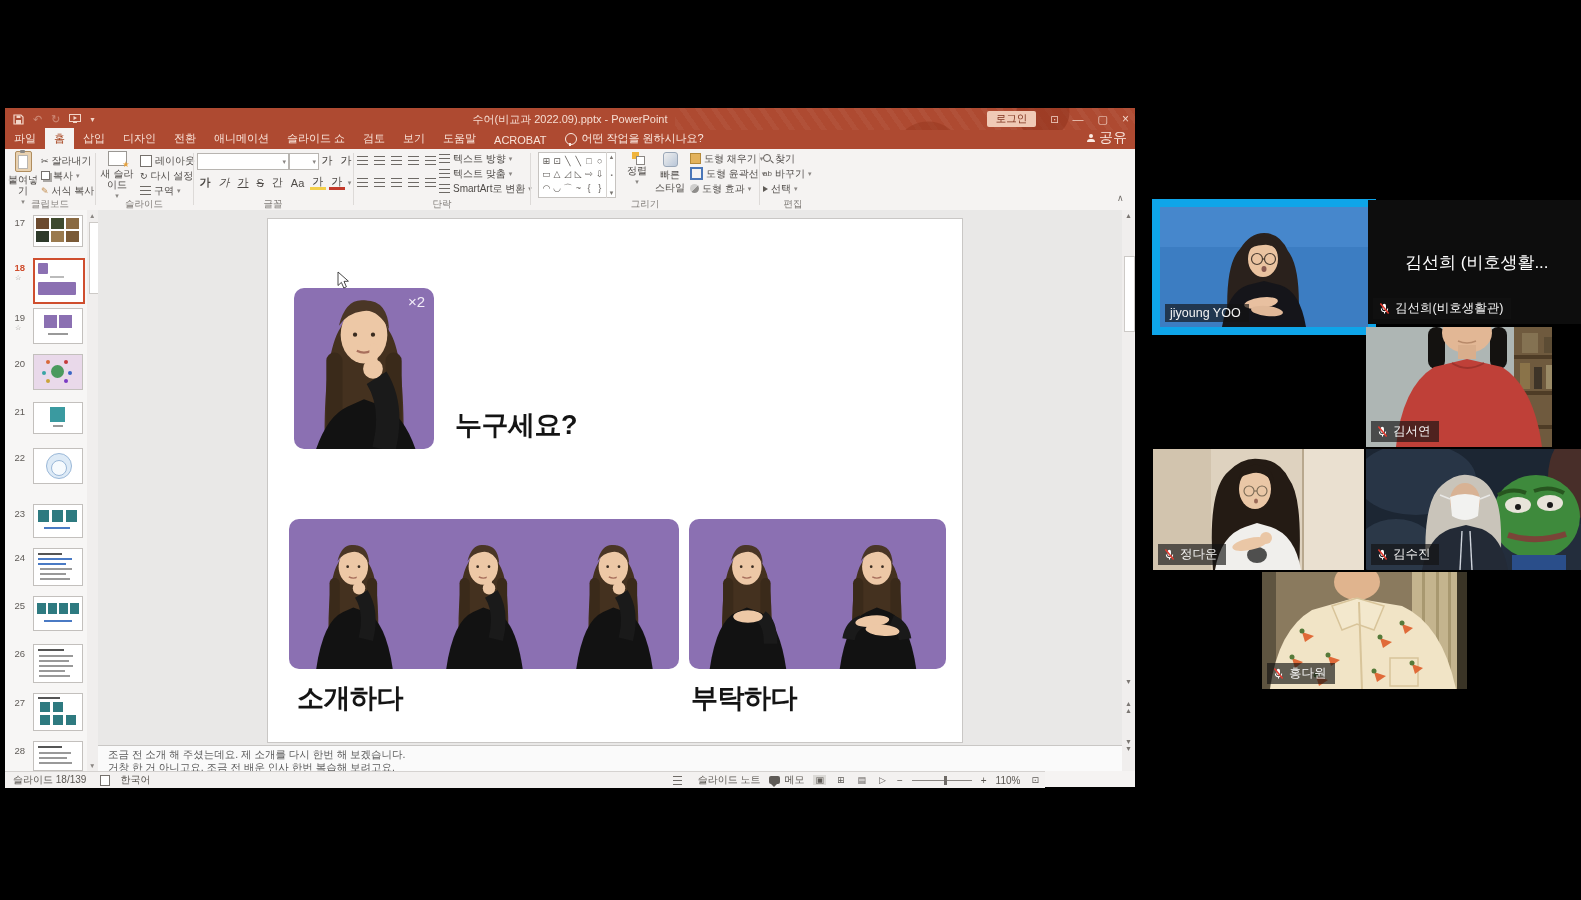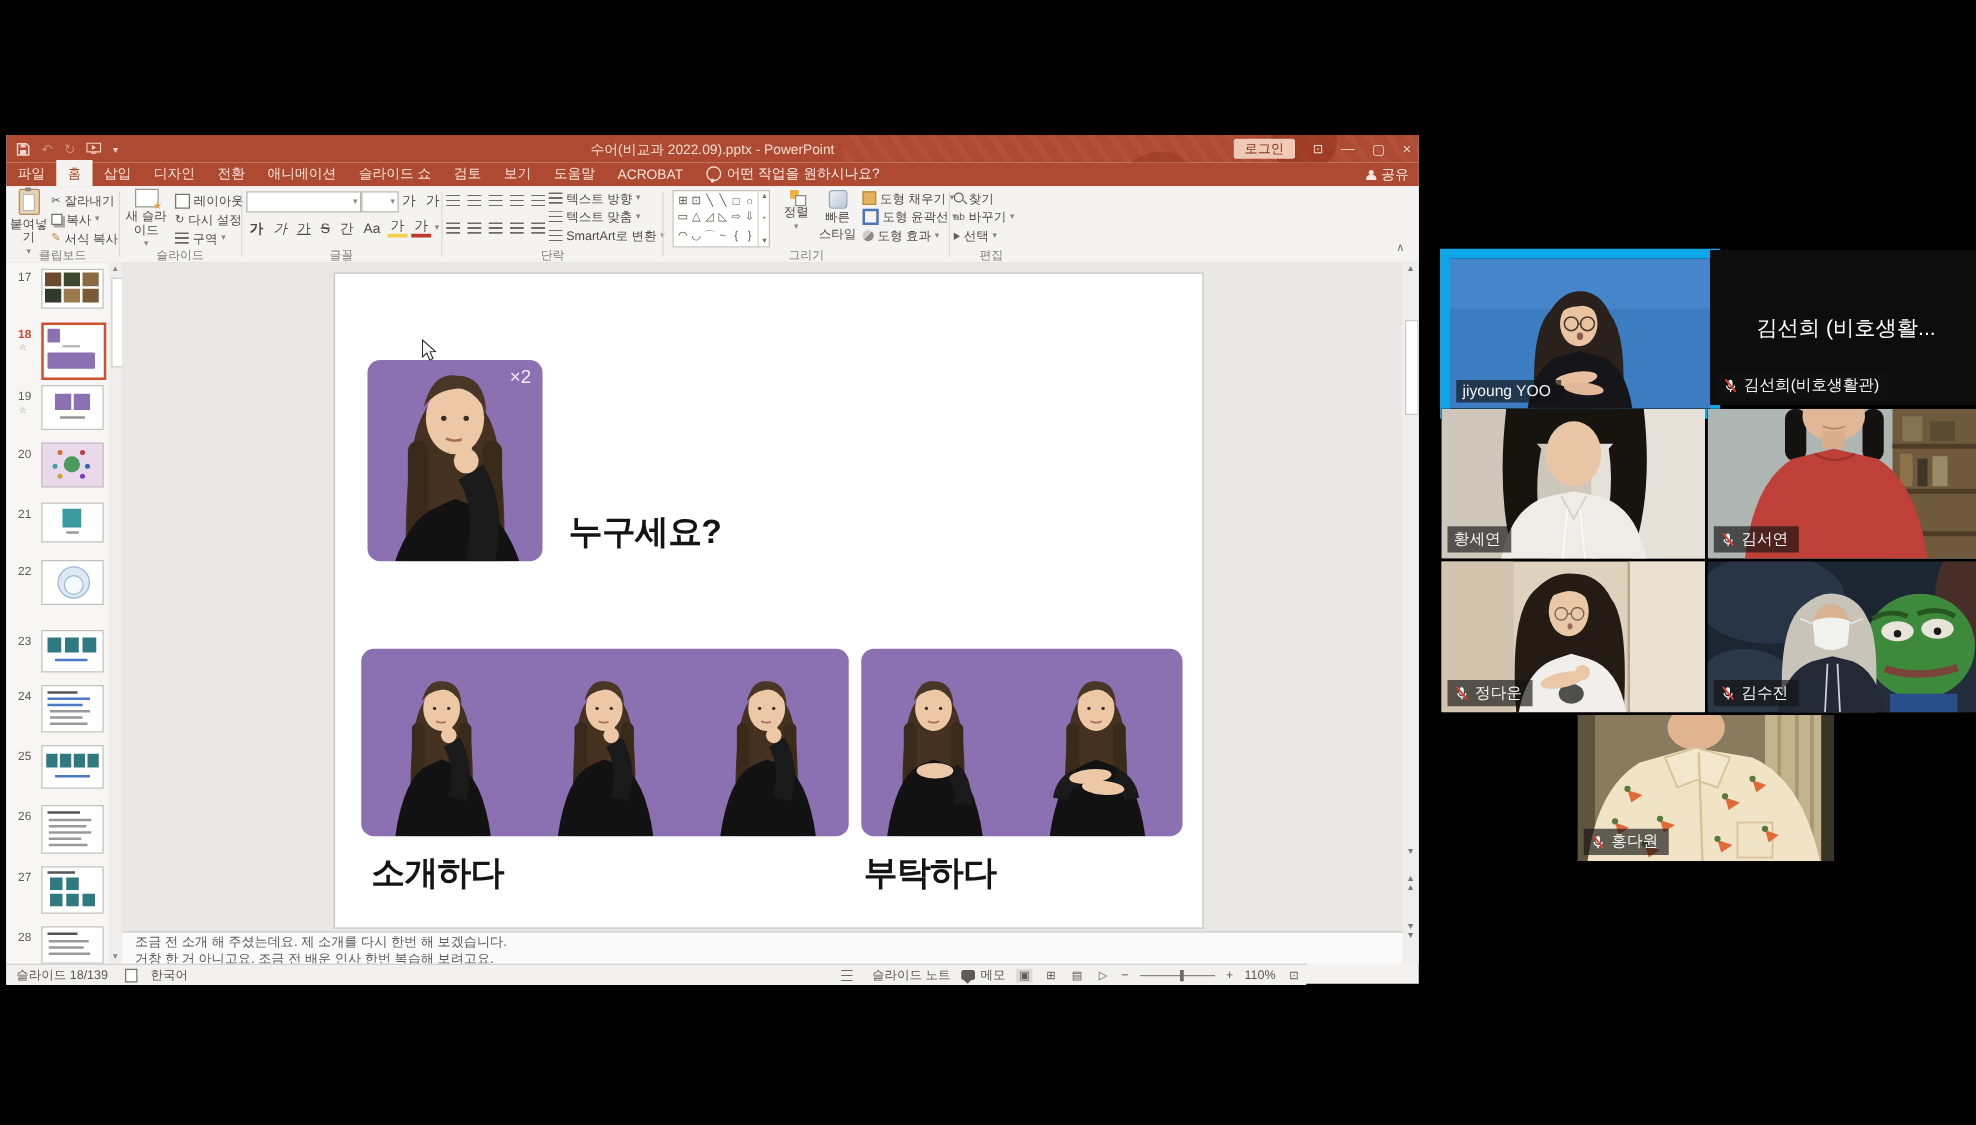--- a/index.html
+++ b/index.html
@@ -24,21 +24,21 @@
   .winctl{right:6px;top:0;height:22px;display:flex;align-items:center;gap:14px;font-size:11px;color:#f3d6c9;}
   .login-pill{background:#f0cab6;color:#7c301b;padding:1px 9px;border-radius:2px;font-size:10.5px;}
 
   
   .menubar{left:0;top:22px;width:1130px;height:19px;background:#ae4a31;display:flex;align-items:flex-end;}
   .tab{padding:3px 9px 3px 9px;font-size:11px;color:#f8e2d8;white-space:nowrap;}
   .tab.sel{background:#f5f3f2;color:#a8441f;}
   .tellme{display:flex;align-items:center;gap:4px;color:#fbeae2;font-size:11px;padding:3px 10px;}
   .bulb{width:10px;height:10px;border:1px solid #fbeae2;border-radius:50%;position:relative;}
   .bulb:after{content:"";position:absolute;left:3px;top:9px;width:2px;height:3px;background:#fbeae2;}
-  .share{position:absolute;right:8px;bottom:2px;display:flex;align-items:center;gap:4px;color:#fbeae2;font-size:11px;}
+  .share{position:absolute;right:8px;bottom:2px;display:flex;align-items:center;gap:4px;color:#fbeae2;font-size:14px;}
   .person{width:8px;height:8px;position:relative;}
   .person:before{content:"";position:absolute;left:2px;top:0;width:4px;height:4px;border-radius:50%;background:#fbeae2;}
   .person:after{content:"";position:absolute;left:0;top:4.5px;width:8px;height:3.5px;border-radius:3px 3px 0 0;background:#fbeae2;}
 
   
   .ribbon{left:0;top:41px;width:1130px;height:61px;background:#f5f3f2;border-bottom:1px solid #d2cfcd;font-size:10px;color:#4e4a47;}
   .rgroup{position:absolute;top:0;height:48px;}
   .rlabel{position:absolute;top:49px;font-size:9.5px;color:#817d79;text-align:center;}
   .rsep{position:absolute;top:4px;height:52px;width:1px;background:#ddDad8;}
   .bigbtn{position:absolute;display:flex;flex-direction:column;align-items:center;gap:2px;font-size:10px;color:#4e4a47;text-align:center;line-height:11px;}
@@ -599,38 +599,22 @@
       <svg width="13" height="13" viewBox="0 0 14 13">
           <rect x="5" y="1.5" width="3.6" height="6.5" rx="1.8" fill="#fff"></rect>
           <path d="M3.6 6.5a3.4 3.4 0 0 0 6.8 0" fill="none" stroke="#fff" stroke-width="1.1"></path>
           <line x1="7" y1="9.9" x2="7" y2="12" stroke="#fff" stroke-width="1.1"></line>
           <line x1="2.6" y1="1.2" x2="11.4" y2="11.8" stroke="#e23b30" stroke-width="1.7"></line>
         </svg>
       <span>김선희(비호생활관)</span>
     </div>
   </div>
 
-  <div class="tile" style="left:1153px;top:327px;width:211px;height:120px">
-    <svg width="211" height="120" viewBox="0 0 211 120">
-      <rect width="211" height="120" fill="#cfc7bc"></rect>
-      <rect x="120" width="91" height="120" fill="#e5e0d8"></rect>
-      <rect x="52" y="0" width="110" height="28" fill="#17130f"></rect>
-      <path d="M52 0 Q44 70 58 120 L84 120 Q72 70 80 32 Z" fill="#17130f"></path>
-      <path d="M162 0 Q170 70 152 120 L126 120 Q140 70 134 32 Z" fill="#17130f"></path>
-      <ellipse cx="106" cy="36" rx="22" ry="26" fill="#e9c6a6"></ellipse>
-      <path d="M48 120 Q56 78 86 70 L106 66 L126 70 Q156 78 164 120 Z" fill="#efece7"></path>
-      <path d="M96 70 L106 88 L116 70" stroke="#d8d2c8" stroke-width="1.5" fill="none"></path>
-      <path d="M101 80 Q99 100 97 120 M111 80 Q113 100 115 120" stroke="#fbfbfb" stroke-width="1.2" fill="none"></path>
-    </svg>
-    <div class="vname">
-        <span>황세연</span>
-      </div>
-  </div>
-
-  <div class="tile" style="left:1366px;top:327px;width:215px;height:120px">
+
+  <div class="tile" style="left:1366px;top:327px;width:186px;height:120px">
     <svg width="215" height="120" viewBox="0 0 215 120">
       <rect width="215" height="120" fill="#aeb6b4"></rect>
       <rect x="148" width="67" height="120" fill="#6f5a3e"></rect>
       <rect x="148" y="28" width="67" height="4" fill="#4e3c26"></rect>
       <rect x="148" y="64" width="67" height="4" fill="#4e3c26"></rect>
       <rect x="148" y="98" width="67" height="4" fill="#4e3c26"></rect>
       <rect x="154" y="36" width="10" height="26" fill="#8a7349"></rect>
         <rect x="168" y="40" width="8" height="22" fill="#3e3428"></rect>
         <rect x="180" y="38" width="12" height="24" fill="#9a8a66"></rect>
       <rect x="156" y="6" width="16" height="20" fill="#847252"></rect>

